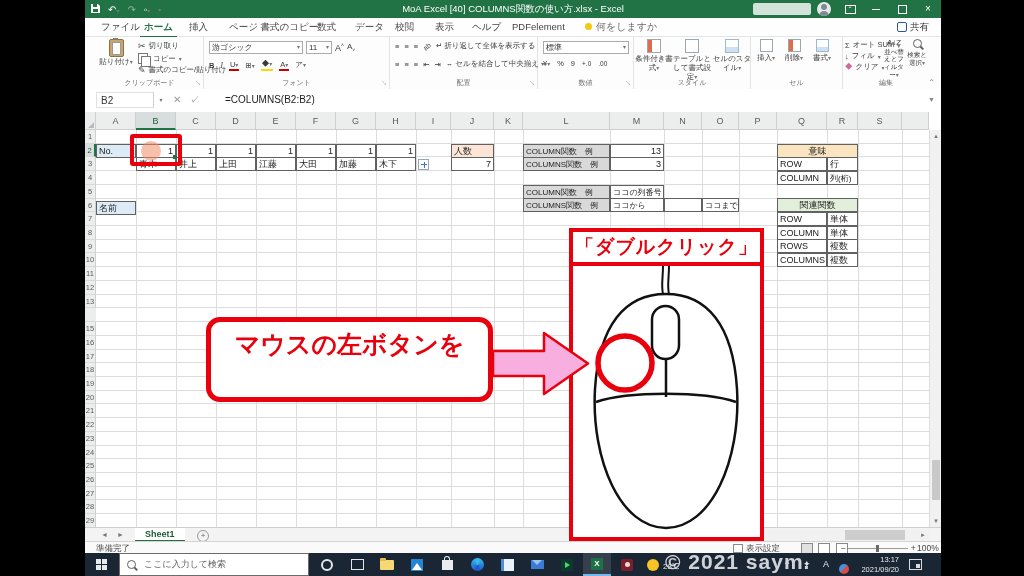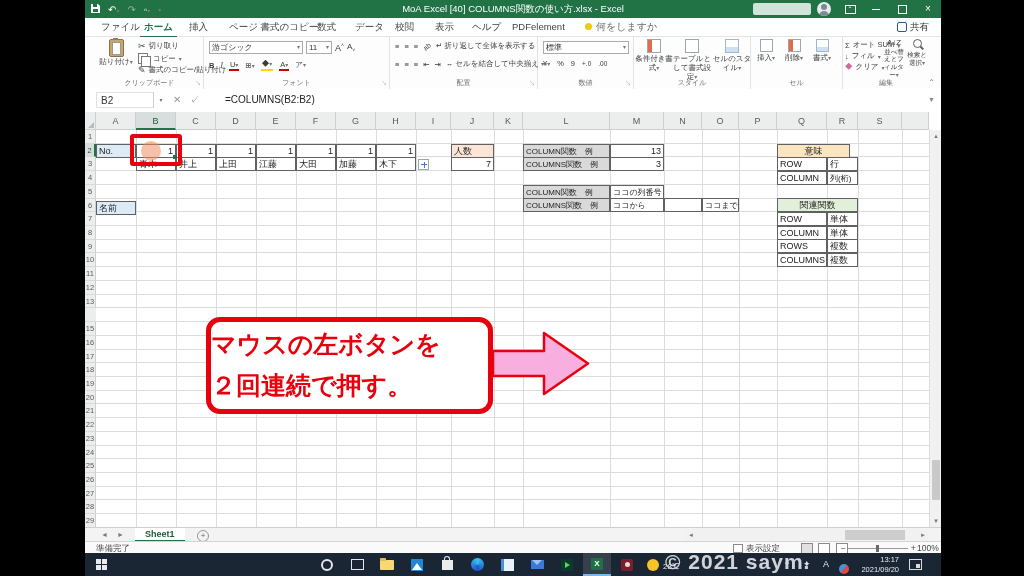--- a/index.html
+++ b/index.html
@@ -126,22 +126,22 @@
   .clock{position:absolute;left:768px;top:2px;width:46px;color:#e8ecef;font-size:7.5px;line-height:9.5px;text-align:right;}
   .notif{position:absolute;left:824px;top:5.5px;width:13px;height:11px;border:1px solid #d7dce1;box-sizing:border-box;}
   .notif:before{content:"";position:absolute;right:1px;bottom:1px;width:4px;height:4px;background:#d7dce1;}
   .sphere{width:10px;height:10px;border-radius:50%;background:linear-gradient(135deg,#4a90d9 50%,#d94a4a 50%);}
   .watermark{position:absolute;left:580px;top:550px;font-size:21px;font-weight:bold;letter-spacing:1px;color:rgba(223,227,231,.92);z-index:90;white-space:nowrap;}
   .b2box{position:absolute;left:45px;top:134px;width:52px;height:32px;border:4px solid #e8000d;border-radius:3px;box-sizing:border-box;z-index:50;background:transparent;}
   .cross-out{position:absolute;left:56px;top:141px;width:20px;height:20px;border-radius:50%;background:rgba(238,140,100,.55);z-index:51;}
   .cross-in{position:absolute;left:59.5px;top:144.5px;width:13px;height:13px;border-radius:50%;background:#dd5f35;}
   .cross-in:before{content:"";position:absolute;left:3px;top:5.5px;width:7px;height:2px;background:#fff;}
   .cross-in:after{content:"";position:absolute;left:5.5px;top:3px;width:2px;height:7px;background:#fff;}
-  .instruct{position:absolute;left:121px;top:317px;width:287px;height:97px;background:#fff;border:5px solid #e8000d;border-radius:14px;box-sizing:border-box;z-index:50;
-    color:#e8000d;font-size:25px;font-weight:bold;line-height:41px;padding-top:2px;}
+  .instruct{position:absolute;left:121px;top:317px;width:287px;height:85px;background:#fff;border:5px solid #e8000d;border-radius:14px;box-sizing:border-box;z-index:50;
+    color:#e8000d;font-size:25px;font-weight:bold;text-align:center;line-height:41px;padding-top:2px;}
   .arrowsvg{position:absolute;left:407px;top:330px;z-index:55;}
   .mousewrap{position:absolute;left:484px;top:228px;width:195px;z-index:50;}
   .dblbox{box-sizing:border-box;width:195px;height:38px;background:#fff;border:4px solid #e8000d;color:#e8000d;font-weight:bold;font-size:19px;text-align:center;line-height:30px;letter-spacing:1px;}
   .mousebox{box-sizing:border-box;width:195px;height:275px;background:#fff;border:4px solid #e8000d;border-top:none;}
 </style>
 </head>
 <body>
 
 <div class="screen">
 
@@ -394,21 +394,21 @@
     <div class="cell num" style="left:51px;top:31.5px;width:40px;">1</div>
     <div class="cell num" style="left:91px;top:31.5px;width:40px;">1</div>
     <div class="cell num" style="left:131px;top:31.5px;width:40px;">1</div>
     <div class="cell num" style="left:171px;top:31.5px;width:40px;">1</div>
     <div class="cell num" style="left:211px;top:31.5px;width:40px;">1</div>
     <div class="cell num" style="left:251px;top:31.5px;width:40px;">1</div>
     <div class="cell num" style="left:291px;top:31.5px;width:40px;">1</div>
     <div class="cell" style="left:366px;top:31.5px;width:43px;background:#fce4d6;">人数</div>
     <div class="cell f8" style="left:438px;top:31.5px;width:87px;background:#d9d9d9;">COLUMN関数　例</div>
     <div class="cell num" style="left:525px;top:31.5px;width:54px;">13</div>
-    <div class="cell ctr" style="left:692px;top:31.5px;width:73px;background:#fbe5c0;">意味</div>
+    <div class="cell ctr" style="left:692px;top:31.5px;width:81px;background:#fbe5c0;">意味</div>
 
     <div class="cell" style="left:11px;top:45.2px;width:40px;background:#ddebf7;margin-top:44px;">名前</div>
     <div class="cell" style="left:51px;top:45.2px;width:40px;">青木</div>
     <div class="cell" style="left:91px;top:45.2px;width:40px;">井上</div>
     <div class="cell" style="left:131px;top:45.2px;width:40px;">上田</div>
     <div class="cell" style="left:171px;top:45.2px;width:40px;">江藤</div>
     <div class="cell" style="left:211px;top:45.2px;width:40px;">大田</div>
     <div class="cell" style="left:251px;top:45.2px;width:40px;">加藤</div>
     <div class="cell" style="left:291px;top:45.2px;width:40px;">木下</div>
     <div class="autofill" style="left:333px;top:47px;"></div>
@@ -476,20 +476,21 @@
 
   <div class="taskbar">
     <div class="tb-start">
         <span class="winlogo">
           <span></span>
           <span></span>
           <span></span>
           <span></span>
         </span>
       </div>
+    <div class="tb-search"><span class="mag"></span><span>ここに入力して検索</span></div>
     <div class="tbi" style="left:228px;">
         <span class="ring"></span>
       </div>
     <div class="tbi" style="left:258px;">
         <span class="tview"></span>
       </div>
     <div class="tbi" style="left:288px;">
         <span class="folder"></span>
       </div>
     <div class="tbi" style="left:318px;">
@@ -531,21 +532,34 @@
     <div class="notif"></div>
   </div>
   <div class="watermark">© 2021 saym.</div>
 
   <div class="b2box"></div>
   <div class="cross-out"></div>
   <div class="cross-in"></div>
 
   <div class="instruct">
     <div>マウスの左ボタンを</div>
-    <div>２回連続で押す。</div>
   </div>
 
   <svg class="arrowsvg" width="99" height="67" viewBox="0 0 99 67">
     <polygon points="1,21 52,21 52,3 96,33.5 52,64 52,46 1,46" fill="#f8aede" stroke="#e8000d" stroke-width="2.5" stroke-linejoin="round"></polygon>
   </svg>
 
+  <div class="mousewrap">
+    <div class="dblbox">「ダブルクリック」</div>
+    <div class="mousebox">
+      <svg width="187" height="267" viewBox="0 0 187 267">
+        <path d="M90 0 C 90 12 88 20 90 28" fill="none" stroke="#111" stroke-width="2"></path>
+        <path d="M96 0 C 96 12 94 20 96 28" fill="none" stroke="#111" stroke-width="2"></path>
+        <path d="M93 28 C 52 28 26 59 22 123 C 18 195 48 262 93 262 C 138 262 168 195 164 123 C 160 59 134 28 93 28 Z" fill="#fff" stroke="#111" stroke-width="2.5"></path>
+        <rect x="79" y="40" width="27" height="53" rx="13.5" fill="#fff" stroke="#111" stroke-width="2.5"></rect>
+        <path d="M93 93 L 93 131" fill="none" stroke="#111" stroke-width="2.5"></path>
+        <path d="M23 136 C 55 125 131 125 163 136" fill="none" stroke="#111" stroke-width="2.5"></path>
+        <circle cx="52" cy="97" r="27" fill="none" stroke="#e8000d" stroke-width="5.5"></circle>
+      </svg>
+    </div>
+  </div>
 
 </div>
 
 </body></html>

